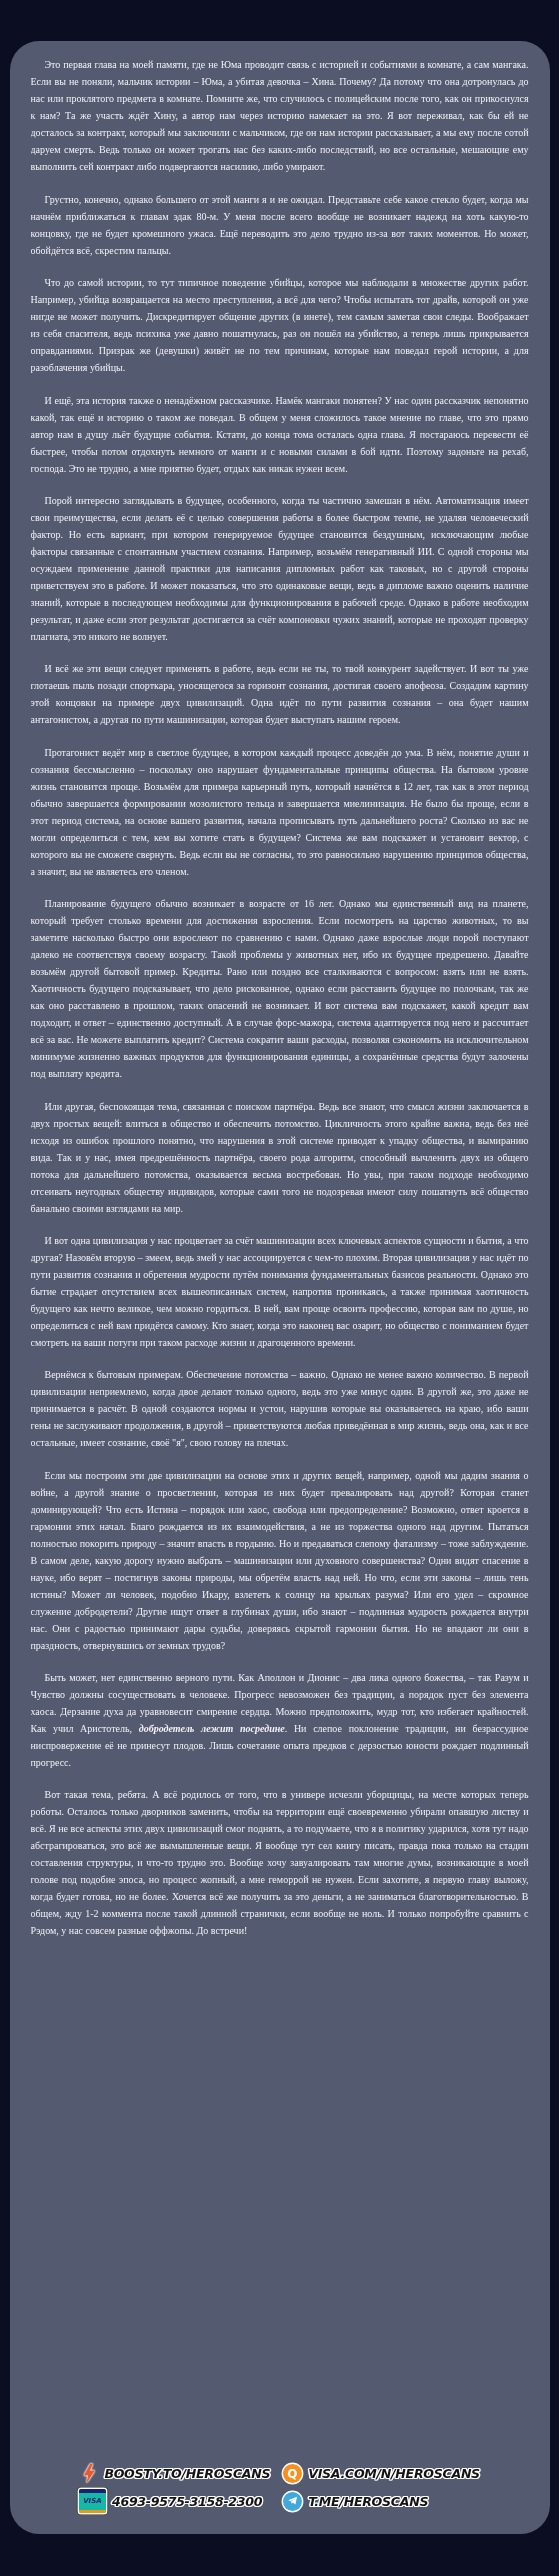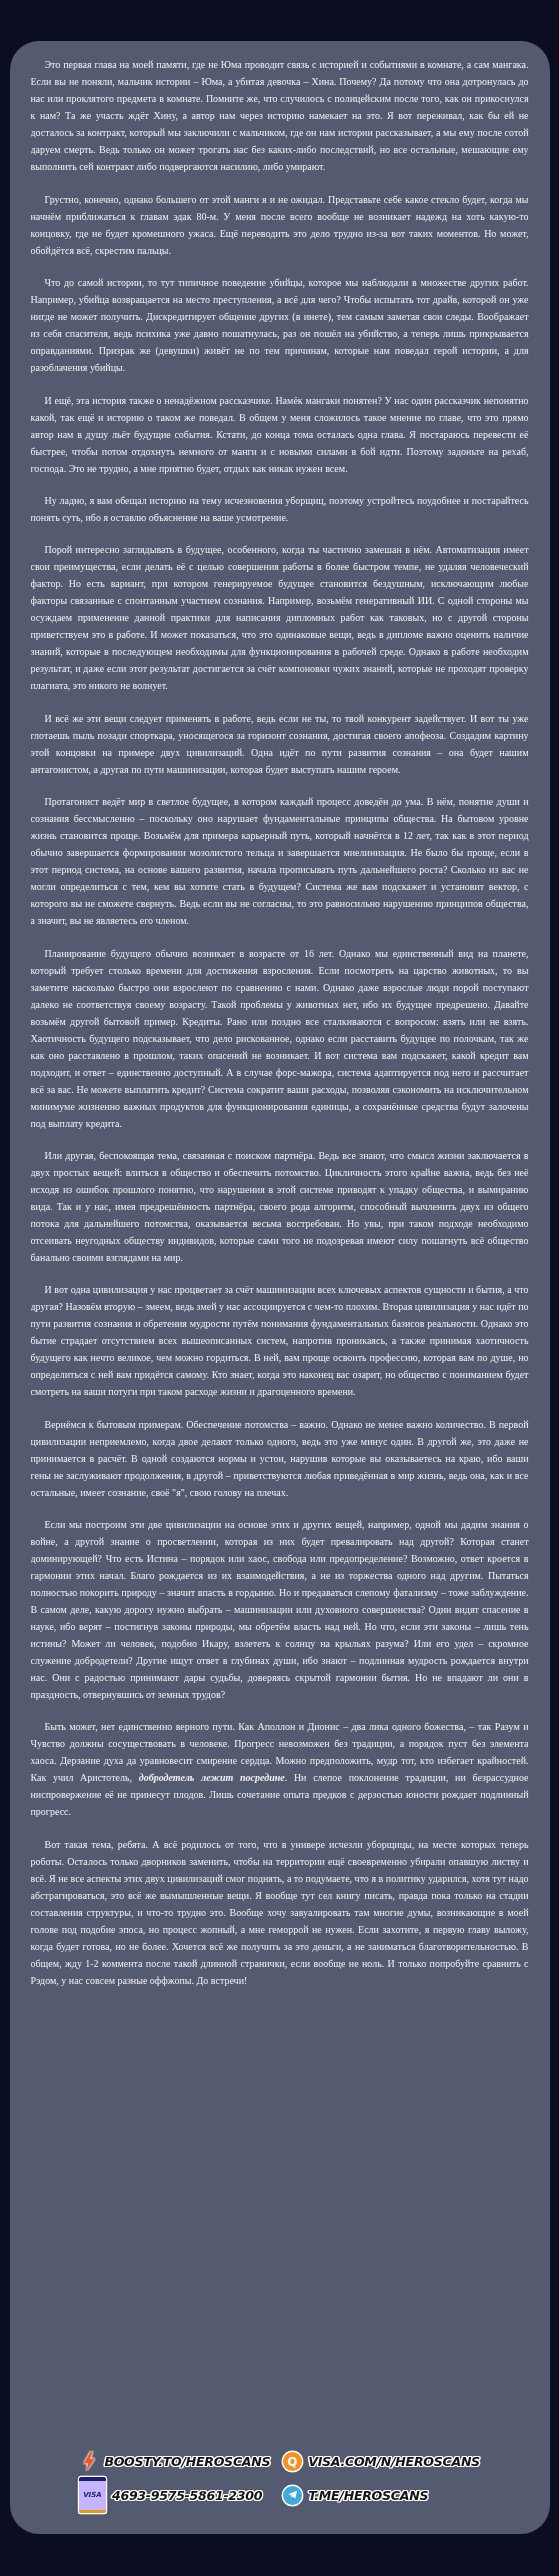--- a/index.html
+++ b/index.html
@@ -101,23 +101,23 @@
     font-weight: 700;
     font-size: 12px;
     line-height: 1;
   }
   .icon-telegram { background: #41a8dc; }
   .icon-telegram svg { width: 11.2px; height: 11.2px; }
   .icon-visa {
     display: inline-flex;
     flex-direction: column;
     box-sizing: border-box;
-    width: 26.6px; height: 36px;
+    width: 26.6px; height: 24px;
     border-radius: 2.1px;
-    background: #c4b5fd;
+    background: #14b8a6;
     overflow: hidden;
     box-shadow: 0 0 0 1.4px #fff, 0 0 0 2.1px #222;
   }
   .visa-stripe-top { height: 3.5px; background: #1a1f71; }
   .visa-word {
     flex: 1;
     display: flex; align-items: center; justify-content: center;
     font-family: "DejaVu Sans", sans-serif;
     font-weight: 700; font-style: italic;
     font-size: 7px; color: #1a1f71; letter-spacing: 0;
@@ -129,21 +129,20 @@
 
 <div class="page">
   <div class="card">
 
 
     <div class="text-area">
         <p class="para"><span>Это первая глава на моей памяти, где не Юма проводит связь с историей и событиями в комнате, а сам мангака. Если вы не поняли, мальчик истории – Юма, а убитая девочка – Хина. Почему? Да потому что она дотронулась до нас или проклятого предмета в комнате. Помните же, что случилось с полицейским после того, как он прикоснулся к нам? Та же участь ждёт Хину, а автор нам через историю намекает на это. Я вот переживал, как бы ей не досталось за контракт, который мы заключили с мальчиком, где он нам истории рассказывает, а мы ему после сотой даруем смерть. Ведь только он может трогать нас без каких-либо последствий, но все остальные, мешающие ему выполнить сей контракт либо подвергаются насилию, либо умирают.</span></p>
         <p class="para"><span>Грустно, конечно, однако большего от этой манги я и не ожидал. Представьте себе какое стекло будет, когда мы начнём приближаться к главам эдак 80-м. У меня после всего вообще не возникает надежд на хоть какую-то концовку, где не будет кромешного ужаса. Ещё переводить это дело трудно из-за вот таких моментов. Но может, обойдётся всё, скрестим пальцы.</span></p>
         <p class="para"><span>Что до самой истории, то тут типичное поведение убийцы, которое мы наблюдали в множестве других работ. Например, убийца возвращается на место преступления, а всё для чего? Чтобы испытать тот драйв, которой он уже нигде не может получить. Дискредитирует общение других (в инете), тем самым заметая свои следы. Воображает из себя спасителя, ведь психика уже давно пошатнулась, раз он пошёл на убийство, а теперь лишь прикрывается оправданиями. Призрак же (девушки) живёт не по тем причинам, которые нам поведал герой истории, а для разоблачения убийцы.</span></p>
         <p class="para"><span>И ещё, эта история также о ненадёжном рассказчике. Намёк мангаки понятен? У нас один рассказчик непонятно какой, так ещё и историю о таком же поведал. В общем у меня сложилось такое мнение по главе, что это прямо автор нам в душу льёт будущие события. Кстати, до конца тома осталась одна глава. Я постараюсь перевести её быстрее, чтобы потом отдохнуть немного от манги и с новыми силами в бой идти. Поэтому задоньте на рехаб, господа. Это не трудно, а мне приятно будет, отдых как никак нужен всем.</span></p>
-        <p class="para"><span>Ну ладно, я вам обещал историю на тему исчезновения уборщиц, поэтому устройтесь поудобнее и постарайтесь понять суть, ибо я оставлю объяснение на ваше усмотрение.</span></p>
         <p class="para"><span>Порой интересно заглядывать в будущее, особенного, когда ты частично замешан в нём. Автоматизация имеет свои преимущества, если делать её с целью совершения работы в более быстром темпе, не удаляя человеческий фактор. Но есть вариант, при котором генерируемое будущее становится бездушным, исключающим любые факторы связанные с спонтанным участием сознания. Например, возьмём генеративный ИИ. С одной стороны мы осуждаем применение данной практики для написания дипломных работ как таковых, но с другой стороны приветствуем это в работе. И может показаться, что это одинаковые вещи, ведь в дипломе важно оценить наличие знаний, которые в последующем необходимы для функционирования в рабочей среде. Однако в работе необходим результат, и даже если этот результат достигается за счёт компоновки чужих знаний, которые не проходят проверку плагиата, это никого не волнует.</span></p>
         <p class="para"><span>И всё же эти вещи следует применять в работе, ведь если не ты, то твой конкурент задействует. И вот ты уже глотаешь пыль позади спорткара, уносящегося за горизонт сознания, достигая своего апофеоза. Создадим картину этой концовки на примере двух цивилизаций. Одна идёт по пути развития сознания – она будет нашим антагонистом, а другая по пути машинизации, которая будет выступать нашим героем.</span></p>
         <p class="para"><span>Протагонист ведёт мир в светлое будущее, в котором каждый процесс доведён до ума. В нём, понятие души и сознания бессмысленно – поскольку оно нарушает фундаментальные принципы общества. На бытовом уровне жизнь становится проще. Возьмём для примера карьерный путь, который начнётся в 12 лет, так как в этот период обычно завершается формировании мозолистого тельца и завершается миелинизация. Не было бы проще, если в этот период система, на основе вашего развития, начала прописывать путь дальнейшего роста? Сколько из вас не могли определиться с тем, кем вы хотите стать в будущем? Система же вам подскажет и установит вектор, с которого вы не сможете свернуть. Ведь если вы не согласны, то это равносильно нарушению принципов общества, а значит, вы не являетесь его членом.</span></p>
         <p class="para"><span>Планирование будущего обычно возникает в возрасте от 16 лет. Однако мы единственный вид на планете, который требует столько времени для достижения взросления. Если посмотреть на царство животных, то вы заметите насколько быстро они взрослеют по сравнению с нами. Однако даже взрослые люди порой поступают далеко не соответствуя своему возрасту. Такой проблемы у животных нет, ибо их будущее предрешено. Давайте возьмём другой бытовой пример. Кредиты. Рано или поздно все сталкиваются с вопросом: взять или не взять. Хаотичность будущего подсказывает, что дело рискованное, однако если расставить будущее по полочкам, так же как оно расставлено в прошлом, таких опасений не возникает. И вот система вам подскажет, какой кредит вам подходит, и ответ – единственно доступный. А в случае форс-мажора, система адаптируется под него и рассчитает всё за вас. Не можете выплатить кредит? Система сократит ваши расходы, позволяя сэкономить на исключительном минимуме жизненно важных продуктов для функционирования единицы, а сохранённые средства будут залочены под выплату кредита.</span></p>
         <p class="para"><span>Или другая, беспокоящая тема, связанная с поиском партнёра. Ведь все знают, что смысл жизни заключается в двух простых вещей: влиться в общество и обеспечить потомство. Цикличность этого крайне важна, ведь без неё исходя из ошибок прошлого понятно, что нарушения в этой системе приводят к упадку общества, и вымиранию вида. Так и у нас, имея предрешённость партнёра, своего рода алгоритм, способный вычленить двух из общего потока для дальнейшего потомства, оказывается весьма востребован. Но увы, при таком подходе необходимо отсеивать неугодных обществу индивидов, которые сами того не подозревая имеют силу пошатнуть всё общество банально своими взглядами на мир.</span></p>
         <p class="para"><span>И вот одна цивилизация у нас процветает за счёт машинизации всех ключевых аспектов сущности и бытия, а что другая? Назовём вторую – змеем, ведь змей у нас ассоциируется с чем-то плохим. Вторая цивилизация у нас идёт по пути развития сознания и обретения мудрости путём понимания фундаментальных базисов реальности. Однако это бытие страдает отсутствием всех вышеописанных систем, напротив проникаясь, а также принимая хаотичность будущего как нечто великое, чем можно гордиться. В ней, вам проще освоить профессию, которая вам по душе, но определиться с ней вам придётся самому. Кто знает, когда это наконец вас озарит, но общество с пониманием будет смотреть на ваши потуги при таком расходе жизни и драгоценного времени.</span></p>
         <p class="para"><span>Вернёмся к бытовым примерам. Обеспечение потомства – важно. Однако не менее важно количество. В первой цивилизации неприемлемо, когда двое делают только одного, ведь это уже минус один. В другой же, это даже не принимается в расчёт. В одной создаются нормы и устои, нарушив которые вы оказываетесь на краю, ибо ваши гены не заслуживают продолжения, в другой – приветствуются любая приведённая в мир жизнь, ведь она, как и все остальные, имеет сознание, своё "я", свою голову на плечах.</span></p>
         <p class="para"><span>Если мы построим эти две цивилизации на основе этих и других вещей, например, одной мы дадим знания о войне, а другой знание о просветлении, которая из них будет превалировать над другой? Которая станет доминирующей? Что есть Истина – порядок или хаос, свобода или предопределение? Возможно, ответ кроется в гармонии этих начал. Благо рождается из их взаимодействия, а не из торжества одного над другим. Пытаться полностью покорить природу – значит впасть в гордыню. Но и предаваться слепому фатализму – тоже заблуждение. В самом деле, какую дорогу нужно выбрать – машинизации или духовного совершенства? Одни видят спасение в науке, ибо верят – постигнув законы природы, мы обретём власть над ней. Но что, если эти законы – лишь тень истины? Может ли человек, подобно Икару, взлететь к солнцу на крыльях разума? Или его удел – скромное служение добродетели? Другие ищут ответ в глубинах души, ибо знают – подлинная мудрость рождается внутри нас. Они с радостью принимают дары судьбы, доверяясь скрытой гармонии бытия. Но не впадают ли они в праздность, отвернувшись от земных трудов?</span></p>
         <p class="para"><span>Быть может, нет единственно верного пути. Как Аполлон и Дионис – два лика одного божества, – так Разум и Чувство должны сосуществовать в человеке. Прогресс невозможен без традиции, а порядок пуст без элемента хаоса. Дерзание духа да уравновесит смирение сердца. Можно предположить, мудр тот, кто избегает крайностей. Как учил Аристотель, </span><i>добродетель лежит посредине</i><span>. Ни слепое поклонение традиции, ни безрассудное ниспровержение её не принесут плодов. Лишь сочетание опыта предков с дерзостью юности рождает подлинный прогресс.</span></p>
         <p class="para"><span>Вот такая тема, ребята. А всё родилось от того, что в универе исчезли уборщицы, на месте которых теперь роботы. Осталось только дворников заменить, чтобы на территории ещё своевременно убирали опавшую листву и всё. Я не все аспекты этих двух цивилизаций смог поднять, а то подумаете, что я в политику ударился, хотя тут надо абстрагироваться, это всё же вымышленные вещи. Я вообще тут сел книгу писать, правда пока только на стадии составления структуры, и что-то трудно это. Вообще хочу завуалировать там многие думы, возникающие в моей голове под подобие эпоса, но процесс жопный, а мне геморрой не нужен. Если захотите, я первую главу выложу, когда будет готова, но не более. Хочется всё же получить за это деньги, а не заниматься благотворительностью. В общем, жду 1-2 коммента после такой длинной странички, если вообще не ноль. И только попробуйте сравнить с Рэдом, у нас совсем разные оффжопы. До встречи!</span></p>
@@ -165,21 +164,21 @@
           <span class="icon-circle icon-qiwi">Q</span>
           <span class="footer-label">VISA.COM/N/HEROSCANS</span>
         </div>
 
         <div class="footer-link">
           <span class="icon-visa">
             <span class="visa-stripe-top"></span>
             <span class="visa-word">VISA</span>
             <span class="visa-stripe-bottom"></span>
           </span>
-          <span class="footer-label">4693-9575-5861-2300</span>
+          <span class="footer-label">4693-9575-3158-2300</span>
         </div>
 
         <div class="footer-link">
           <span class="icon-circle icon-telegram">
             <svg viewBox="0 0 24 24">
               <path d="M2.5 11.5 L21.5 4 L18 20.5 L12.2 16 L9.5 18.8 L9 14.2 L16.5 7.5 L8 13.2 Z" fill="#ffffff"></path>
             </svg>
           </span>
           <span class="footer-label">T.ME/HEROSCANS</span>
         </div>

